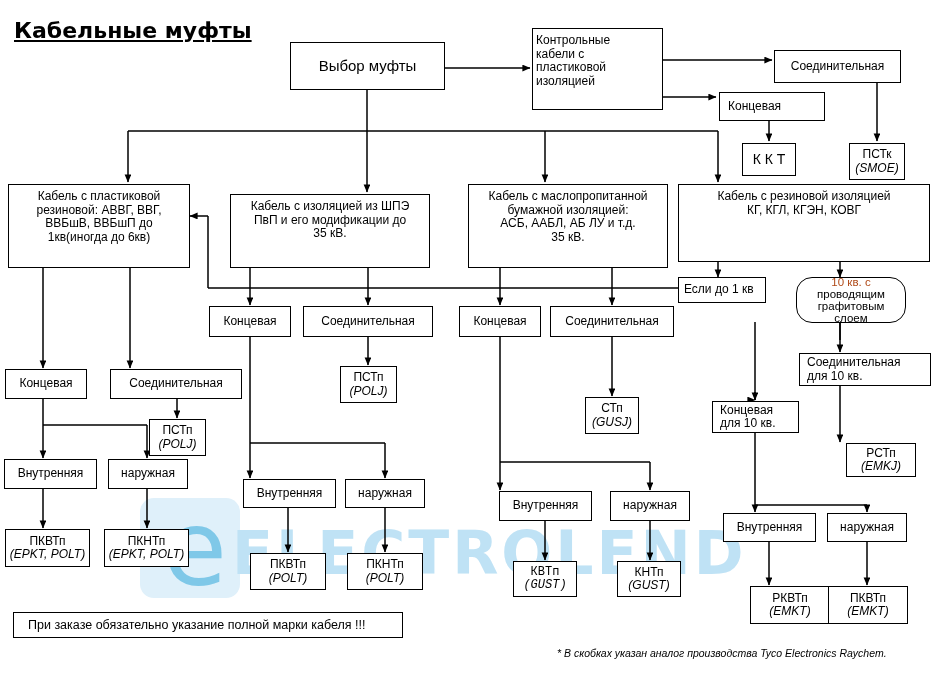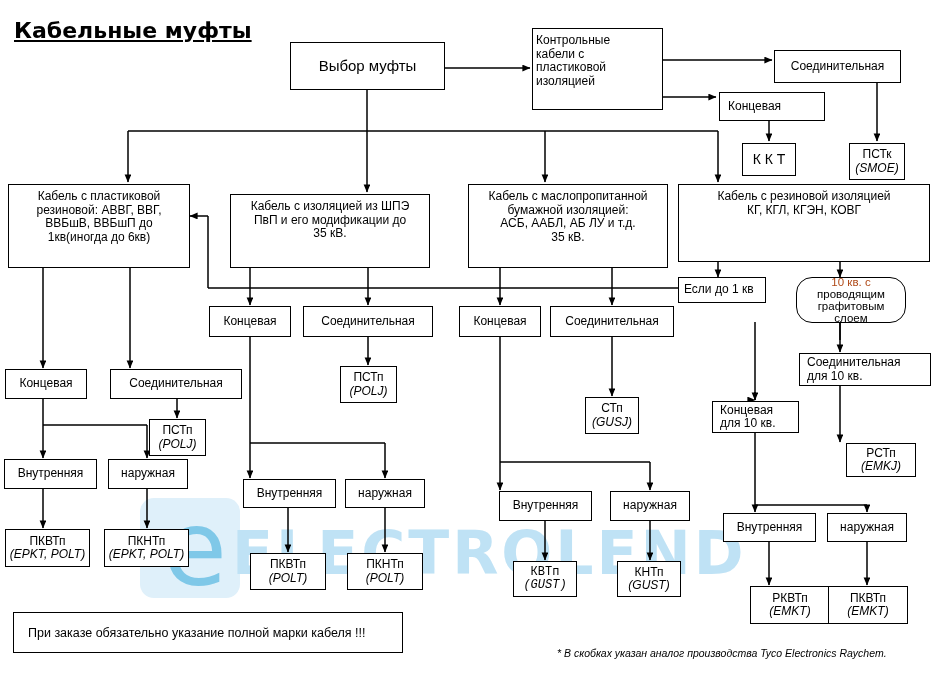--- a/index.html
+++ b/index.html
@@ -363,17 +363,17 @@
   </div>
   <div class="box" style="left:714px; top:586px; width:80px; height:38px;margin-left:36px;">
     <span class="ln">РКВТп</span>
     <span class="ln alias">(EMKT)</span>
   </div>
   <div class="box" style="left:828px; top:586px; width:80px; height:38px;">
     <span class="ln">ПКВТп</span>
     <span class="ln alias">(EMKT)</span>
   </div>
 
-  <div class="note" style="left:13px; top:612px; width:390px; height:41px;">При заказе обязательно указание полной марки кабеля !!!</div>
+  <div class="note" style="left:13px; top:612px; width:390px; height:26px;">При заказе обязательно указание полной марки кабеля !!!</div>
 
   <div class="footnote" style="left:557px; top:647px;">* В скобках указан аналог производства Tyco Electronics Raychem.</div>
 
 </div>
 
 </body></html>

